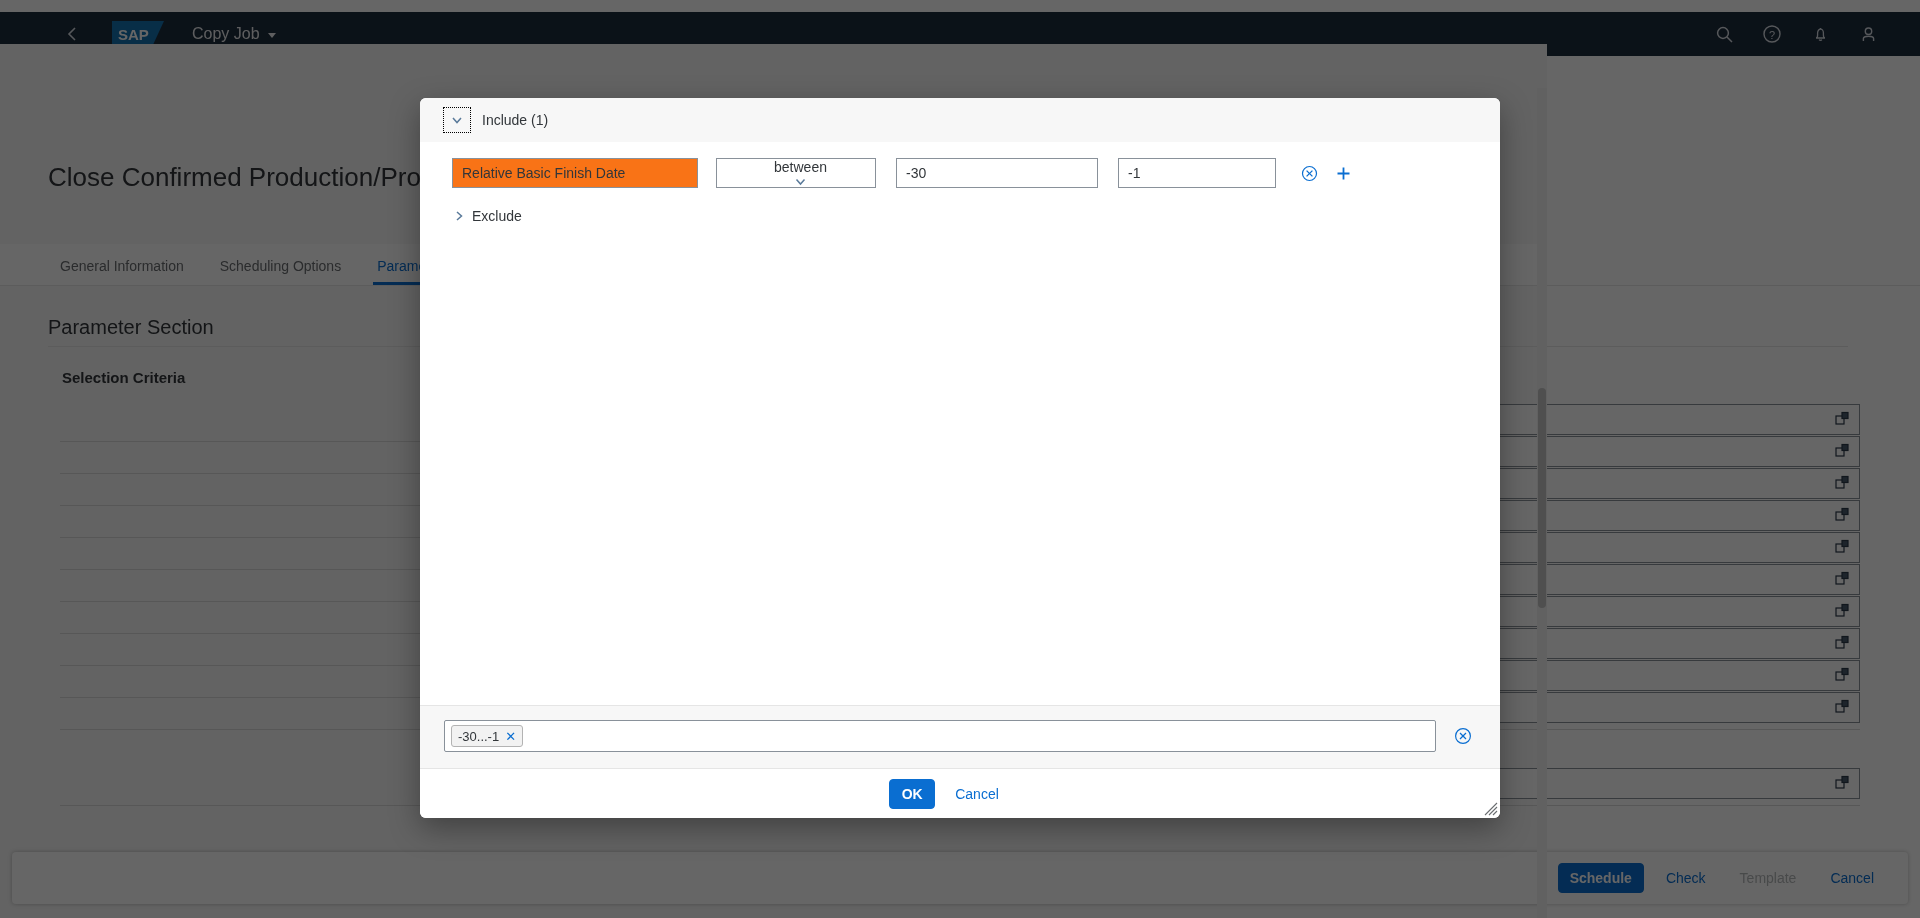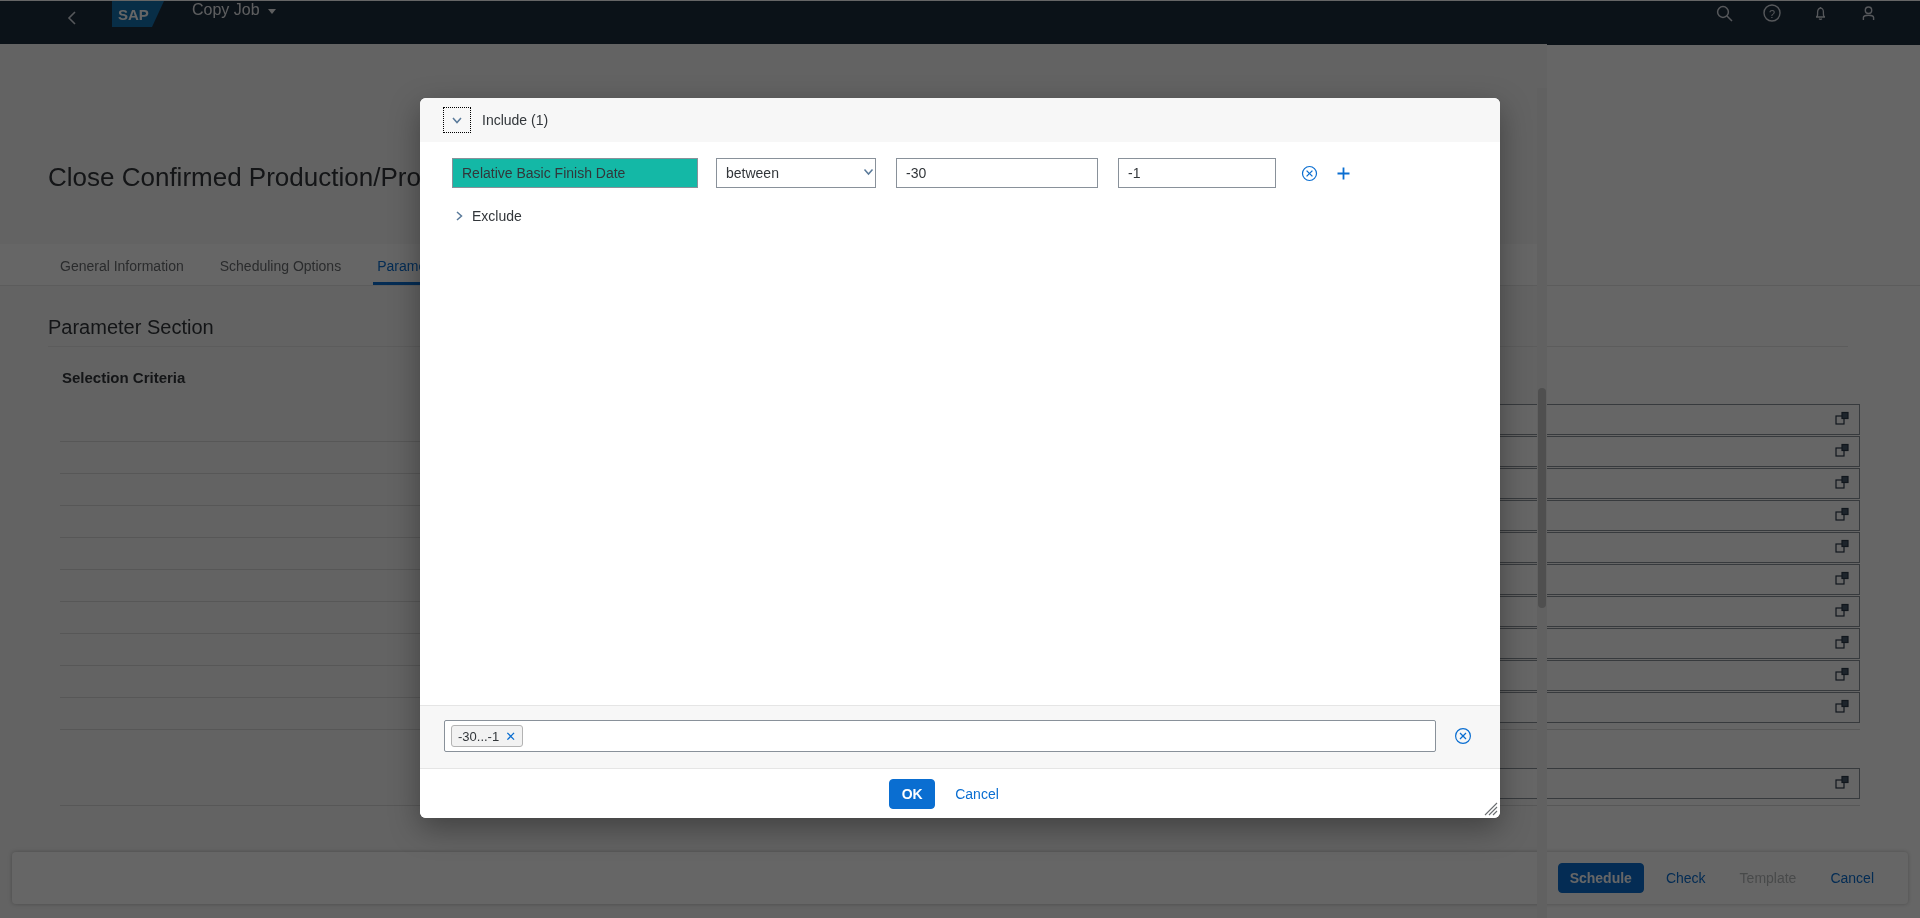--- a/index.html
+++ b/index.html
@@ -13,24 +13,24 @@
 
   
   #app-root {
     position: absolute; inset: 0;
     width: 1920px; height: 918px;
     background: #ffffff;
   }
 
   
   .shell-bar {
-    position: absolute; top: 1px; left: 0;
+    position: absolute; top: 12px; left: 0;
     width: 1920px; height: 44px;
     background: #1d2d3e;
-    display: flex; align-items: flex-start;
+    display: flex; align-items: center;
     padding: 0 12px;
   }
   .shell-back {
     width: 34px; height: 34px;
     display: flex; align-items: center; justify-content: center;
     cursor: pointer;
     margin-left: 44px;
   }
   .shell-logo {
     width: 52px; height: 26px;
@@ -257,25 +257,25 @@
   .fld {
     height: 30px;
     border: 1px solid #89919a;
     background: #ffffff;
     font-size: 14px;
     color: #32363a;
     display: flex; align-items: center;
     padding: 0 9px;
   }
   .fld.readonly {
-    background: #14b8a6;
+    background: #f97316;
     color: #32363a;
   }
   .fld-name { width: 246px; margin-right: 18px; }
-  .fld-sel  { width: 160px; margin-right: 20px; justify-content: space-between; padding-right: 0; cursor: pointer; }
+  .fld-sel  { width: 160px; margin-right: 20px; justify-content: space-between; padding-right: 0; cursor: pointer; flex-direction: column; }
   .fld-v1   { width: 202px; margin-right: 20px; }
   .fld-v2   { width: 158px; margin-right: 20px; }
   .icon-btn {
     width: 26px; height: 26px;
     display: flex; align-items: center; justify-content: center;
     cursor: pointer;
   }
   .icon-btn.plus { margin-left: 8px; }
 
   .exclude-row {

